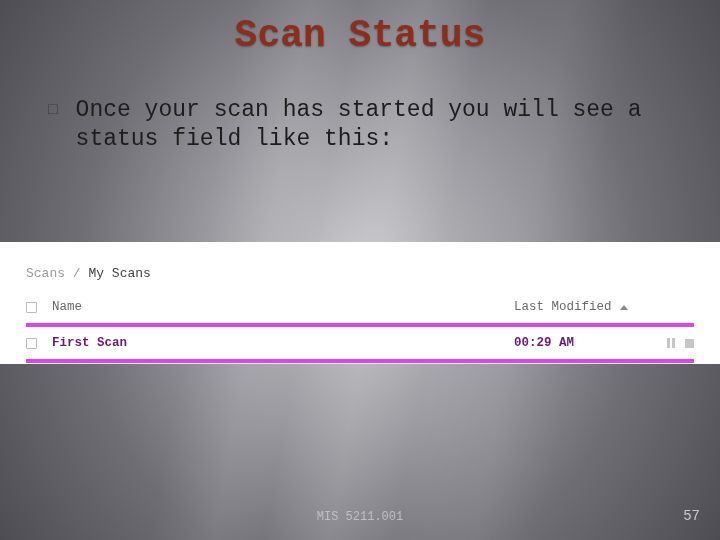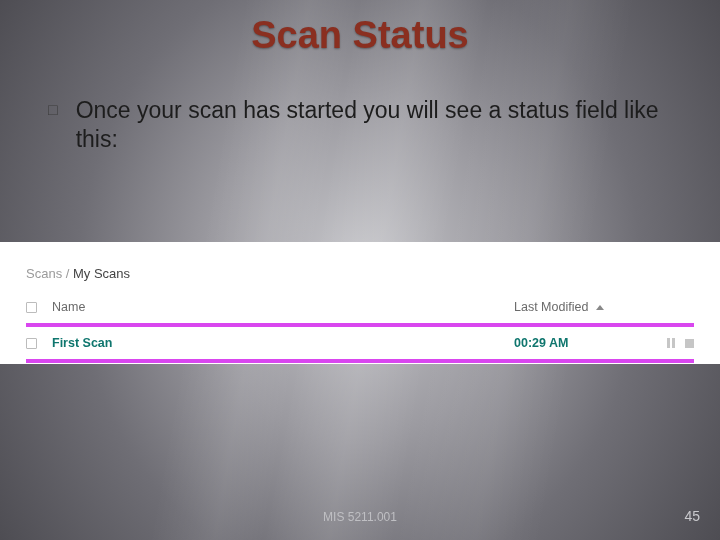--- a/index.html
+++ b/index.html
@@ -1,15 +1,15 @@
 <!DOCTYPE html>
 <html><head>
 <meta charset="utf-8">
 <style>
-  * { margin: 0; padding: 0; box-sizing: border-box; }
+  * { margin: 0; padding: 0; box-sizing: border-box; font-family: Liberation Mono, monospace; }
   html, body { width: 720px; height: 540px; overflow: hidden; font-family: Arial, Helvetica, sans-serif; }
   .slide {
     width: 720px;
     height: 540px;
     position: relative;
     background: radial-gradient(ellipse 60% 90% at 50% 50%, #c8c8cc 0%, #9b9aa0 35%, #6f6e75 65%, #4e4d53 100%);
   }
   .slide::after {
     
     content: "";
@@ -68,21 +68,21 @@
     border-bottom: 4px solid #d946ef;
     font-size: 12.5px;
     color: #555;
   }
   .table-header { margin-top: 10px; color: #6a6a6a; }
   .col-check { width: 26px; display: flex; align-items: center; }
   .col-name { flex: 1; }
   .col-modified { width: 140px; display: flex; align-items: center; gap: 6px; margin-left: 28px; }
   .col-status { width: 150px; display: flex; align-items: center; gap: 8px; }
   .col-actions { width: 40px; display: flex; align-items: center; justify-content: flex-end; gap: 10px; color: #bdbdbd; }
-  .name-bold { color: #0f766e; font-weight: 600; }
+  .name-bold { color: #701a75; font-weight: 600; }
   .status-running { color: #6aa728; font-weight: 600; }
   .spinner {
     width: 13px; height: 13px;
     border: 2px solid #d6e6c3;
     border-top-color: #6aa728;
     border-right-color: #6aa728;
     border-radius: 50%;
   }
   .sortcaret {
     display: inline-block;
@@ -165,15 +165,15 @@
         <span class="pause-icon">
             <span></span>
             <span></span>
           </span>
         <span class="stop-icon"></span>
       </div>
     </div>
   </div>
 
   <div class="footer-course">MIS 5211.001</div>
-  <div class="footer-pagenum">45</div>
+  <div class="footer-pagenum">57</div>
 
 </div>
 
 </body></html>

